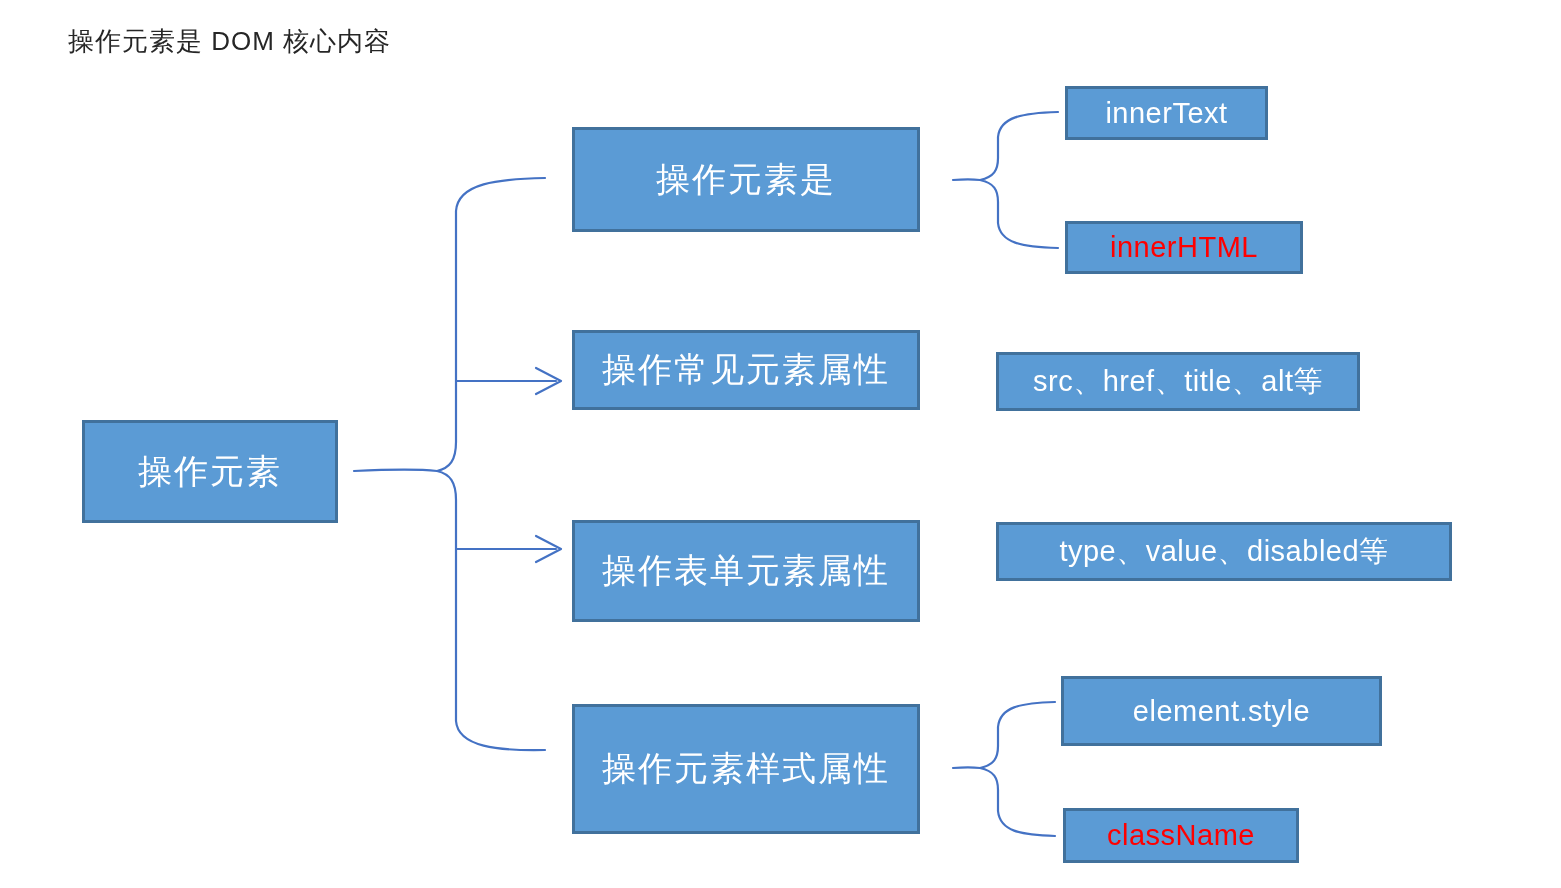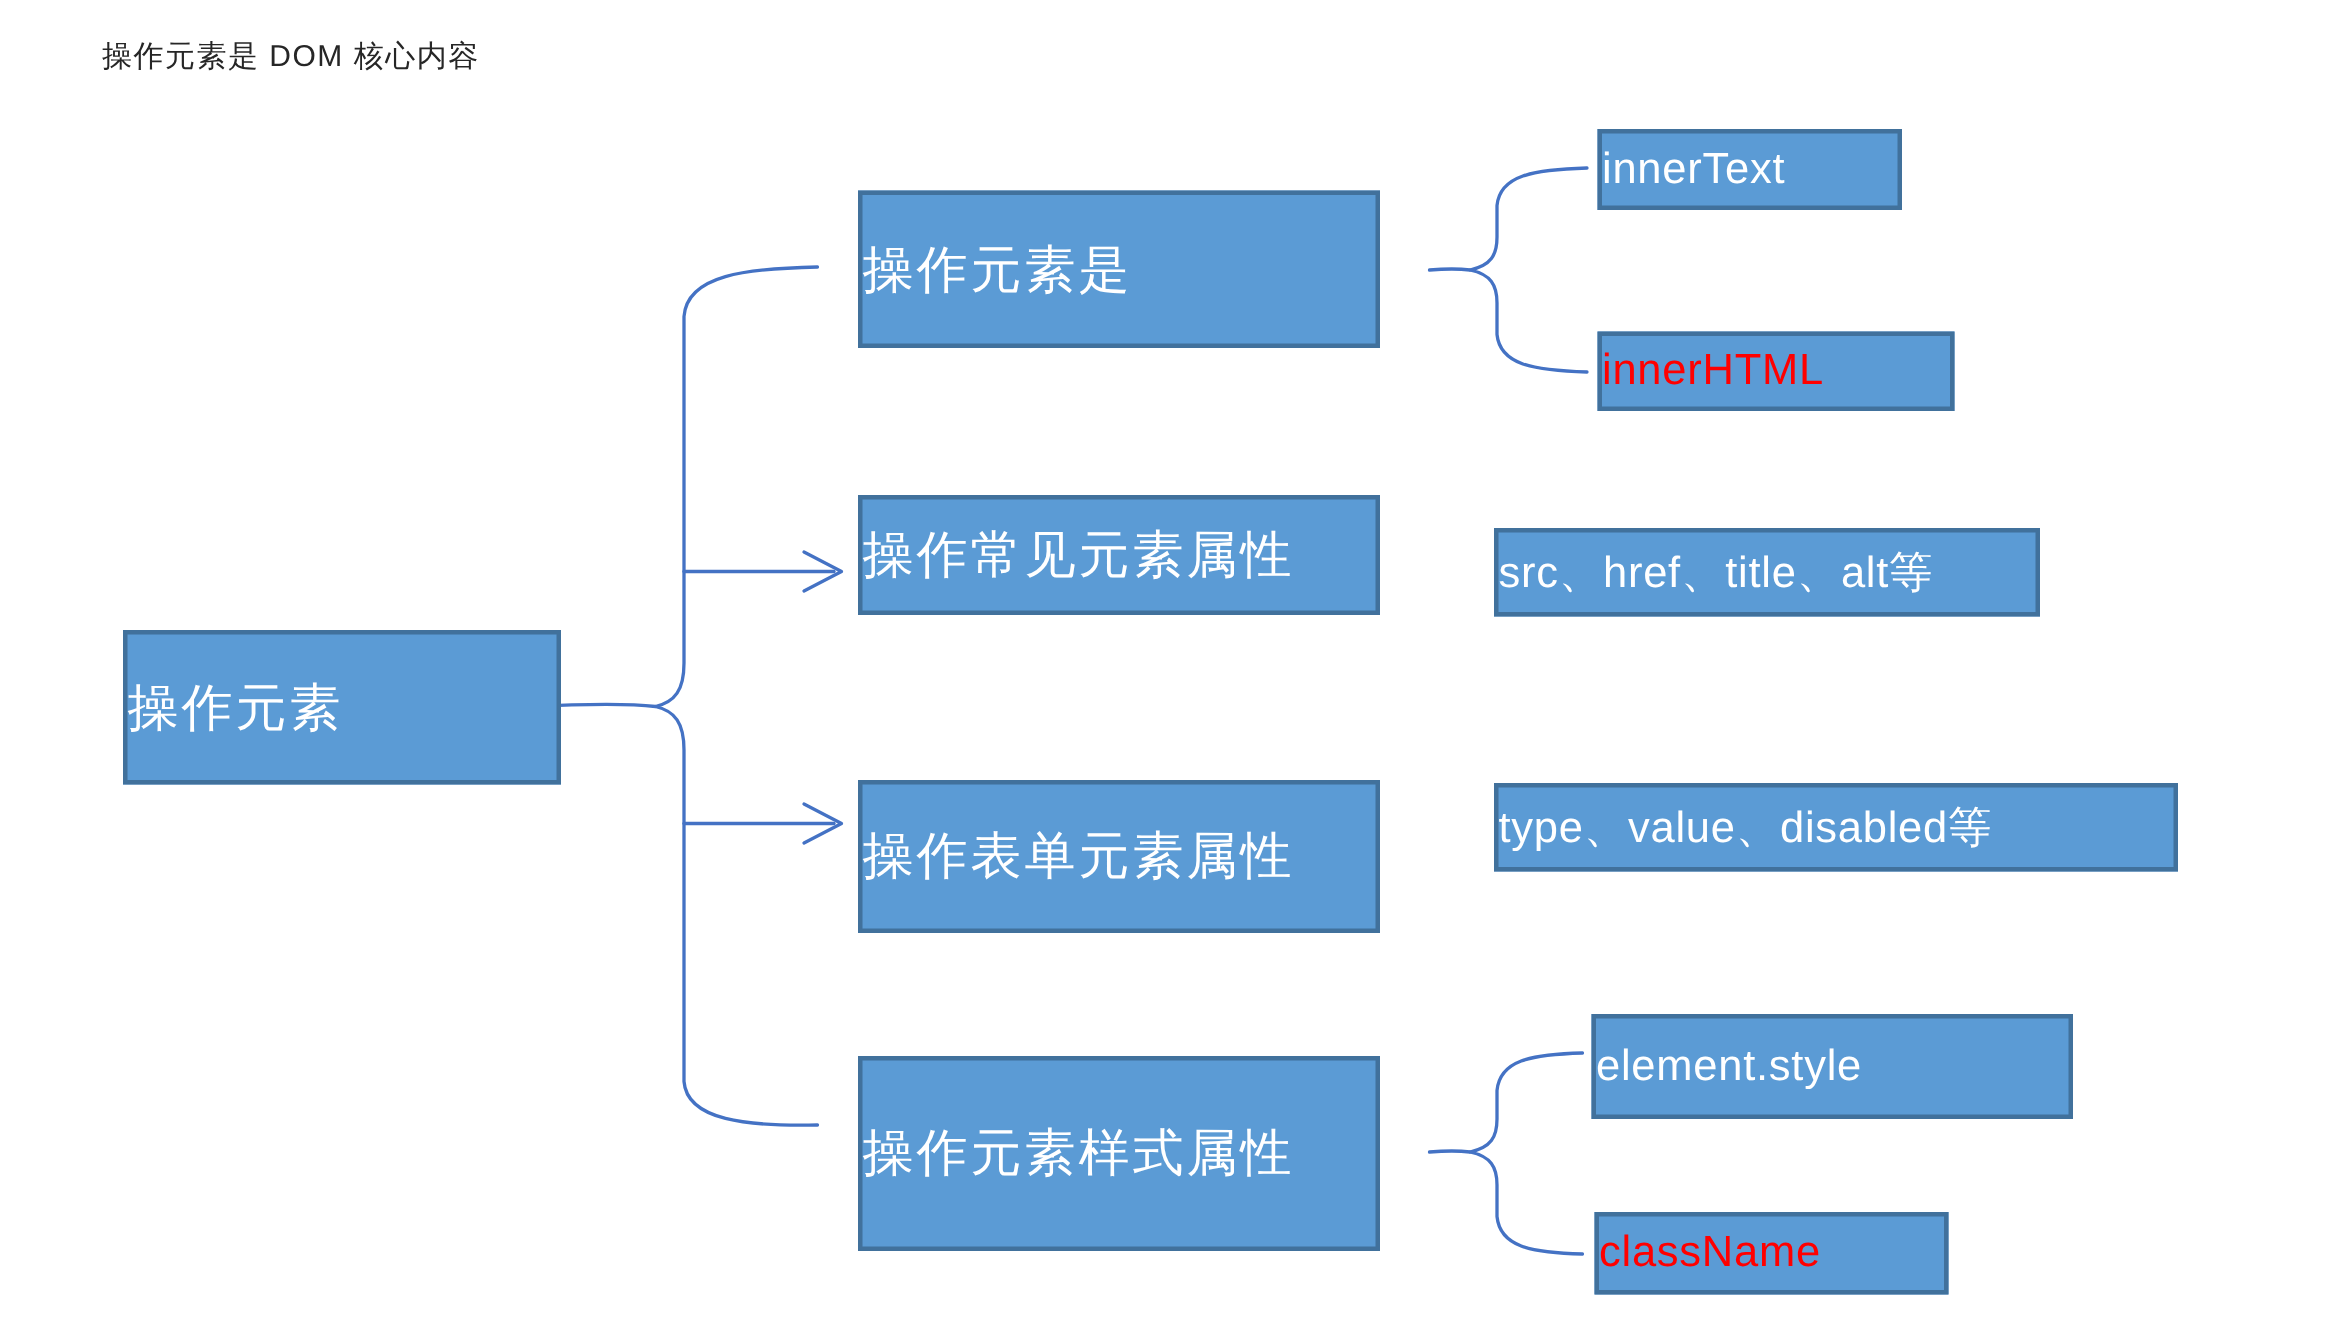--- a/index.html
+++ b/index.html
@@ -12,36 +12,36 @@
     --background:#FFFFFF;
   }
   html,body{margin:0;padding:0;}
   body{
     width:1561px;height:888px;position:relative;overflow:hidden;
     background:var(--background);
     font-family:"Liberation Sans","DejaVu Sans",sans-serif;
   }
   .page-title{
     position:absolute;left:68px;top:24px;
-    font-size:20px;color:var(--title-color);
+    font-size:26px;color:var(--title-color);
     letter-spacing:1px;white-space:nowrap;
   }
   .node{
     position:absolute;box-sizing:border-box;
-    display:flex;align-items:center;
+    display:flex;align-items:center;justify-content:center;
     background:var(--box-fill);
     border:3px solid var(--box-border);
     color:var(--text-white);
     white-space:nowrap;
   }
   .cjk{font-size:34px;letter-spacing:2px;}
   .latin{font-size:29px;letter-spacing:0.5px;}
   .red{color:var(--text-red);}
   
-  #root-node        {left:82px;  top:420px; width:292px; height:103px;}
+  #root-node        {left:82px;  top:420px; width:256px; height:103px;}
   #branch-content   {left:572px; top:127px; width:348px; height:105px;}
   #branch-common    {left:572px; top:330px; width:348px; height:80px;}
   #branch-form      {left:572px; top:520px; width:348px; height:102px;}
   #branch-style     {left:572px; top:704px; width:348px; height:130px;}
   #leaf-innertext   {left:1065px;top:86px;  width:203px; height:54px;}
   #leaf-innerhtml   {left:1065px;top:221px; width:238px; height:53px;}
   #leaf-common-list {left:996px; top:352px; width:364px; height:59px;}
   #leaf-form-list   {left:996px; top:522px; width:456px; height:59px;}
   #leaf-elem-style  {left:1061px;top:676px; width:321px; height:70px;}
   #leaf-classname   {left:1063px;top:808px; width:236px; height:55px;}

